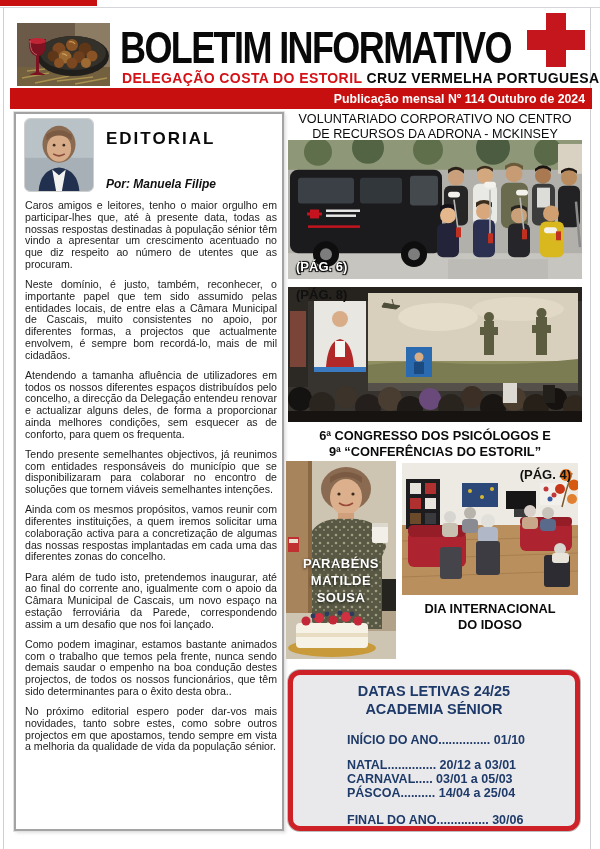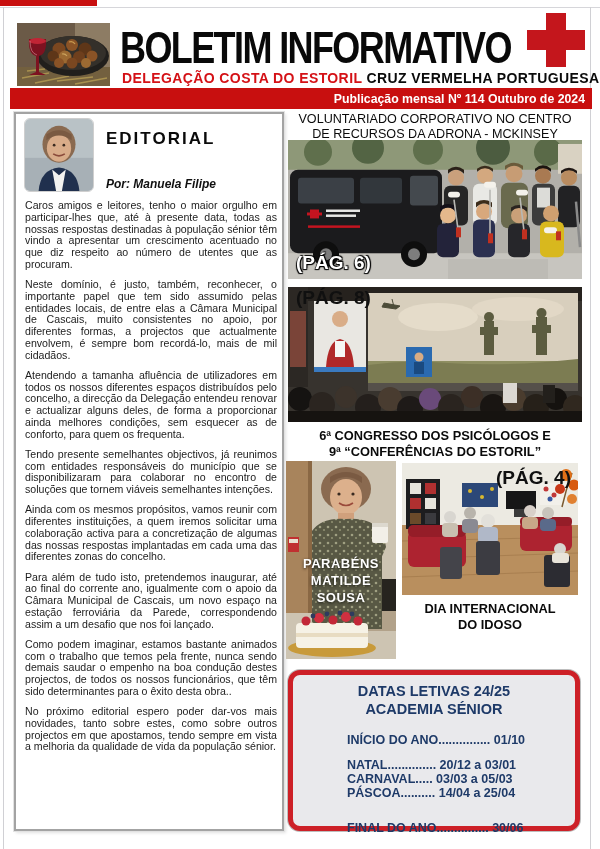--- a/index.html
+++ b/index.html
@@ -44,21 +44,21 @@
   
   .rc-headline { position:absolute; left:288px; top:112px; width:294px; text-align:center;
                  font-size:12.6px; font-weight:normal; line-height:14.5px; color:#0a0a0a; }
   .photo-frame { position:absolute; overflow:hidden; }
   .photo-van      { left:288px; top:140px; width:294px; height:139px; }
   .photo-congress { left:288px; top:287px; width:294px; height:135px; }
   .photo-matilde  { left:286px; top:461px; width:110px; height:198px; }
   .photo-idoso    { left:402px; top:463px; width:176px; height:132px; }
   .photo-frame svg { display:block; width:100%; height:100%; }
 
-  .pag-label { position:absolute; font-size:19px; font-weight:bold; }
+  .pag-label { position:absolute; font-size:13px; font-weight:bold; }
   .pag6 { left:8px; bottom:5px; color:#fff; text-shadow:1px 1px 1px #000, -1px 1px 1px #000, 1px -1px 1px #000; }
   .pag8 { left:8px; top:0; color:#101010; }
   .pag4 { right:7px; top:4px; color:#101010; }
 
   .congress-caption { position:absolute; left:288px; top:428px; width:294px; text-align:center;
                       font-size:12.8px; font-weight:bold; line-height:15.5px; color:#0a0a0a; }
   .matilde-overlay { position:absolute; left:0; top:94px; width:100%; text-align:center; color:#fff;
                      font-size:13px; font-weight:bold; line-height:17px; letter-spacing:.5px;
                      text-shadow:0 1px 3px rgba(0,0,0,.75); }
   .matilde-overlay span { display:block; }
@@ -68,21 +68,21 @@
 
   
   .datas-box { position:absolute; left:288px; top:670px; width:292px; height:161px;
                background:#e9e9ec; border:5px solid #cd2027; border-radius:12px;
                box-shadow:0 0 0 1px #bdbdbd; color:#1e3a68; }
   .datas-title { margin-top:7px; text-align:center; font-size:14.5px; font-weight:bold; line-height:18px; }
   .datas-title span { display:block; }
   .datas-rows { margin:15px 0 0 54px; font-size:12.5px; font-weight:bold; }
   .drow { line-height:14px; }
   .drow.r0 { margin-bottom:11px; }
-  .drow.r4 { margin-top:21px; }
+  .drow.r4 { margin-top:13px; }
 </style>
 </head>
 <body>
 
 <div class="page">
 
   <div class="frame-top"></div>
   <div class="frame-left"></div>
   <div class="frame-right"></div>
   <div class="top-red-snippet"></div>
@@ -426,19 +426,19 @@
   </div>
 
   <div class="datas-box">
     <div class="datas-title">
       <span>DATAS LETIVAS 24/25</span>
       <span>ACADEMIA SÉNIOR</span>
     </div>
     <div class="datas-rows">
       <div class="drow r0">INÍCIO DO ANO............... 01/10</div>
       <div class="drow r1">NATAL.............. 20/12 a 03/01</div>
-      <div class="drow r2">CARNAVAL..... 03/03 a 05/03</div>
+      <div class="drow r2">CARNAVAL..... 03/01 a 05/03</div>
       <div class="drow r3">PÁSCOA.......... 14/04 a 25/04</div>
       <div class="drow r4">FINAL DO ANO............... 30/06</div>
     </div>
   </div>
 
 </div>
 
 </body></html>

